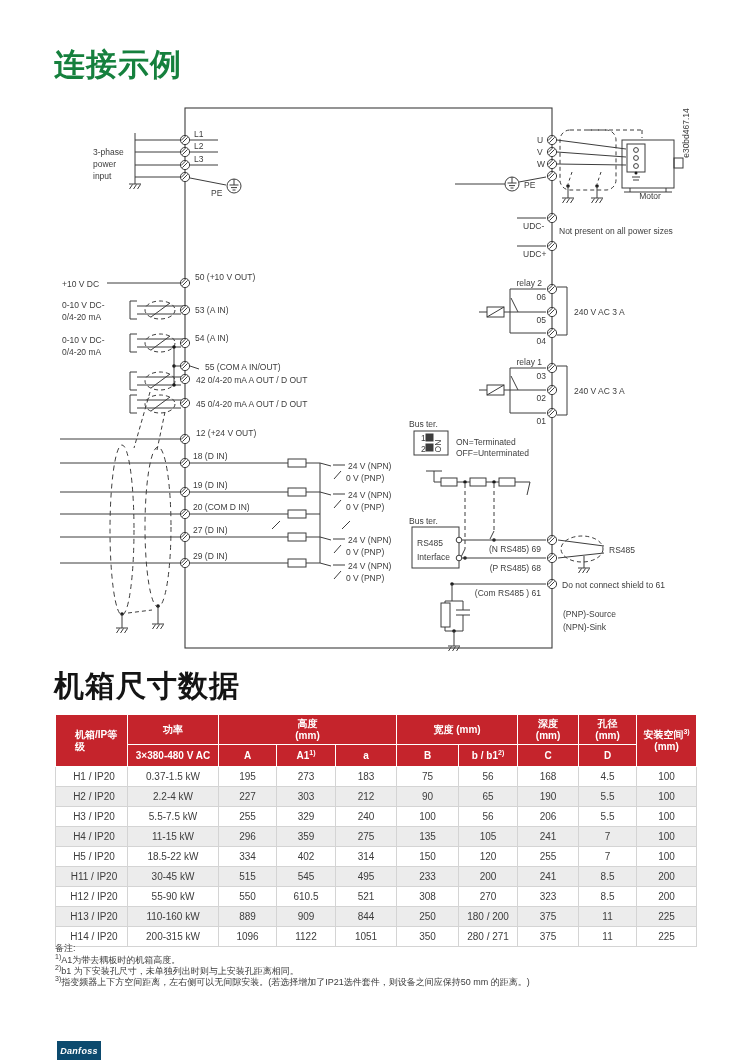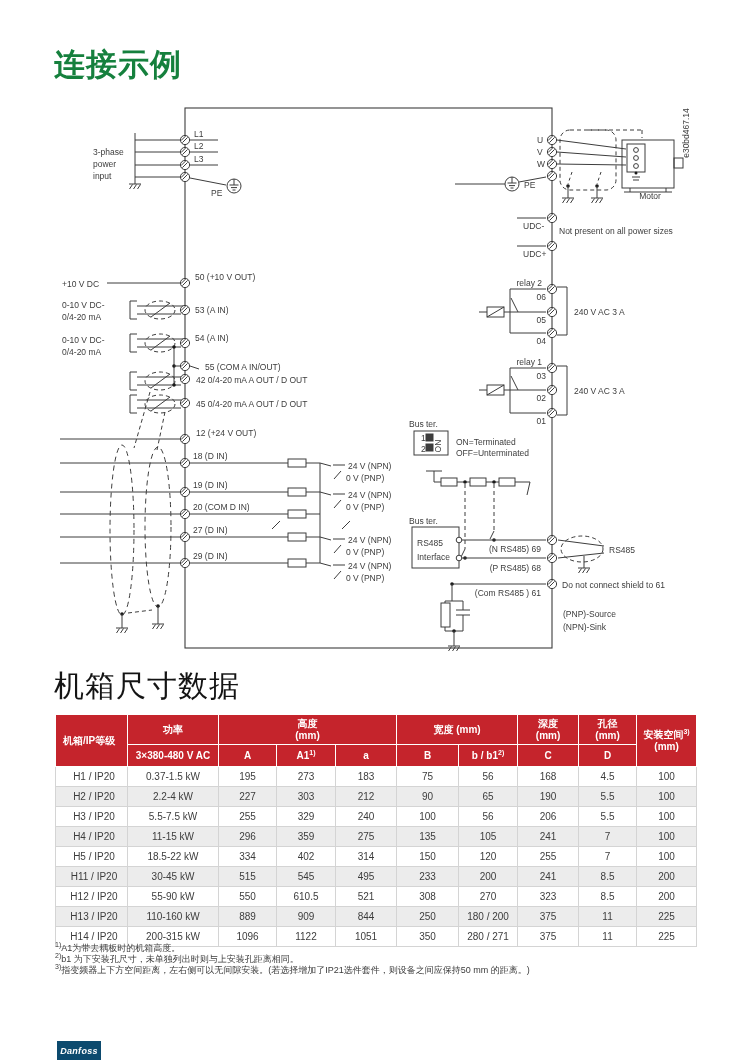--- a/index.html
+++ b/index.html
@@ -1,33 +1,33 @@
 <!DOCTYPE html>
 <html><head>
 <meta charset="utf-8">
 <style>
   html,body{margin:0;padding:0;}
   body{
     width:750px;height:1061px;position:relative;background:#ffffff;
     font-family:"Liberation Sans",sans-serif;overflow:hidden;
   }
   .title1{position:absolute;left:54px;top:44px;font-size:31px;font-weight:bold;color:#15803d;letter-spacing:1px;}
-  .title2{position:absolute;left:54px;top:666px;font-size:30px;font-weight:normal;color:#141414;letter-spacing:1px;}
+  .title2{position:absolute;left:54px;top:666px;font-size:30px;font-weight:bold;color:#141414;letter-spacing:1px;}
   svg.diagram{position:absolute;left:0;top:0;}
   svg.diagram text{font-family:"Liberation Sans",sans-serif;font-size:8.5px;fill:#3c3c3c;stroke:none;}
   table.dims{
     position:absolute;left:55px;top:714px;width:641px;
     border-collapse:collapse;table-layout:fixed;
   }
   table.dims th{
     background:#C5242C;color:#fff;font-size:10px;font-weight:bold;
     border:1px solid #ffffff;text-align:center;vertical-align:middle;
     padding:2px 1px;line-height:1.2;
   }
-  table.dims th.th-left{text-align:left;padding-left:7px;}
+  table.dims th.th-left{text-align:left;padding-left:19px;}
   table.dims thead tr.hrow1 th{height:25px;}
   table.dims thead tr.hrow2 th{height:17px;}
   table.dims td{
     font-size:10px;color:#3c3c3c;text-align:center;vertical-align:middle;
     border:1px solid #d4d4d4;height:17px;padding:1px 2px;background:#fff;
   }
   table.dims tbody tr:nth-child(even) td{background:#ececec;}
   table.dims td.cell-left{text-align:center;padding-left:7px;}
   sup{font-size:7px;line-height:0;}
   .notes{position:absolute;left:55px;top:943px;font-size:9px;color:#3c3c3c;line-height:11px;}
@@ -538,20 +538,21 @@
         <td>350</td>
         <td>280 / 271</td>
         <td>375</td>
         <td>11</td>
         <td>225</td>
       </tr>
     </tbody>
 </table>
 
 <div class="notes">
+  <div class="note-title">备注:</div>
   <div>
       <div><sup>1)</sup>A1为带去耦板时的机箱高度。</div>
       <div><sup>2)</sup>b1 为下安装孔尺寸，未单独列出时则与上安装孔距离相同。</div>
       <div><sup>3)</sup>指变频器上下方空间距离，左右侧可以无间隙安装。(若选择增加了IP21选件套件，则设备之间应保持50 mm 的距离。)</div>
     </div>
 </div>
 
 <div class="badge">
   <span>Danfoss</span>
 </div>

